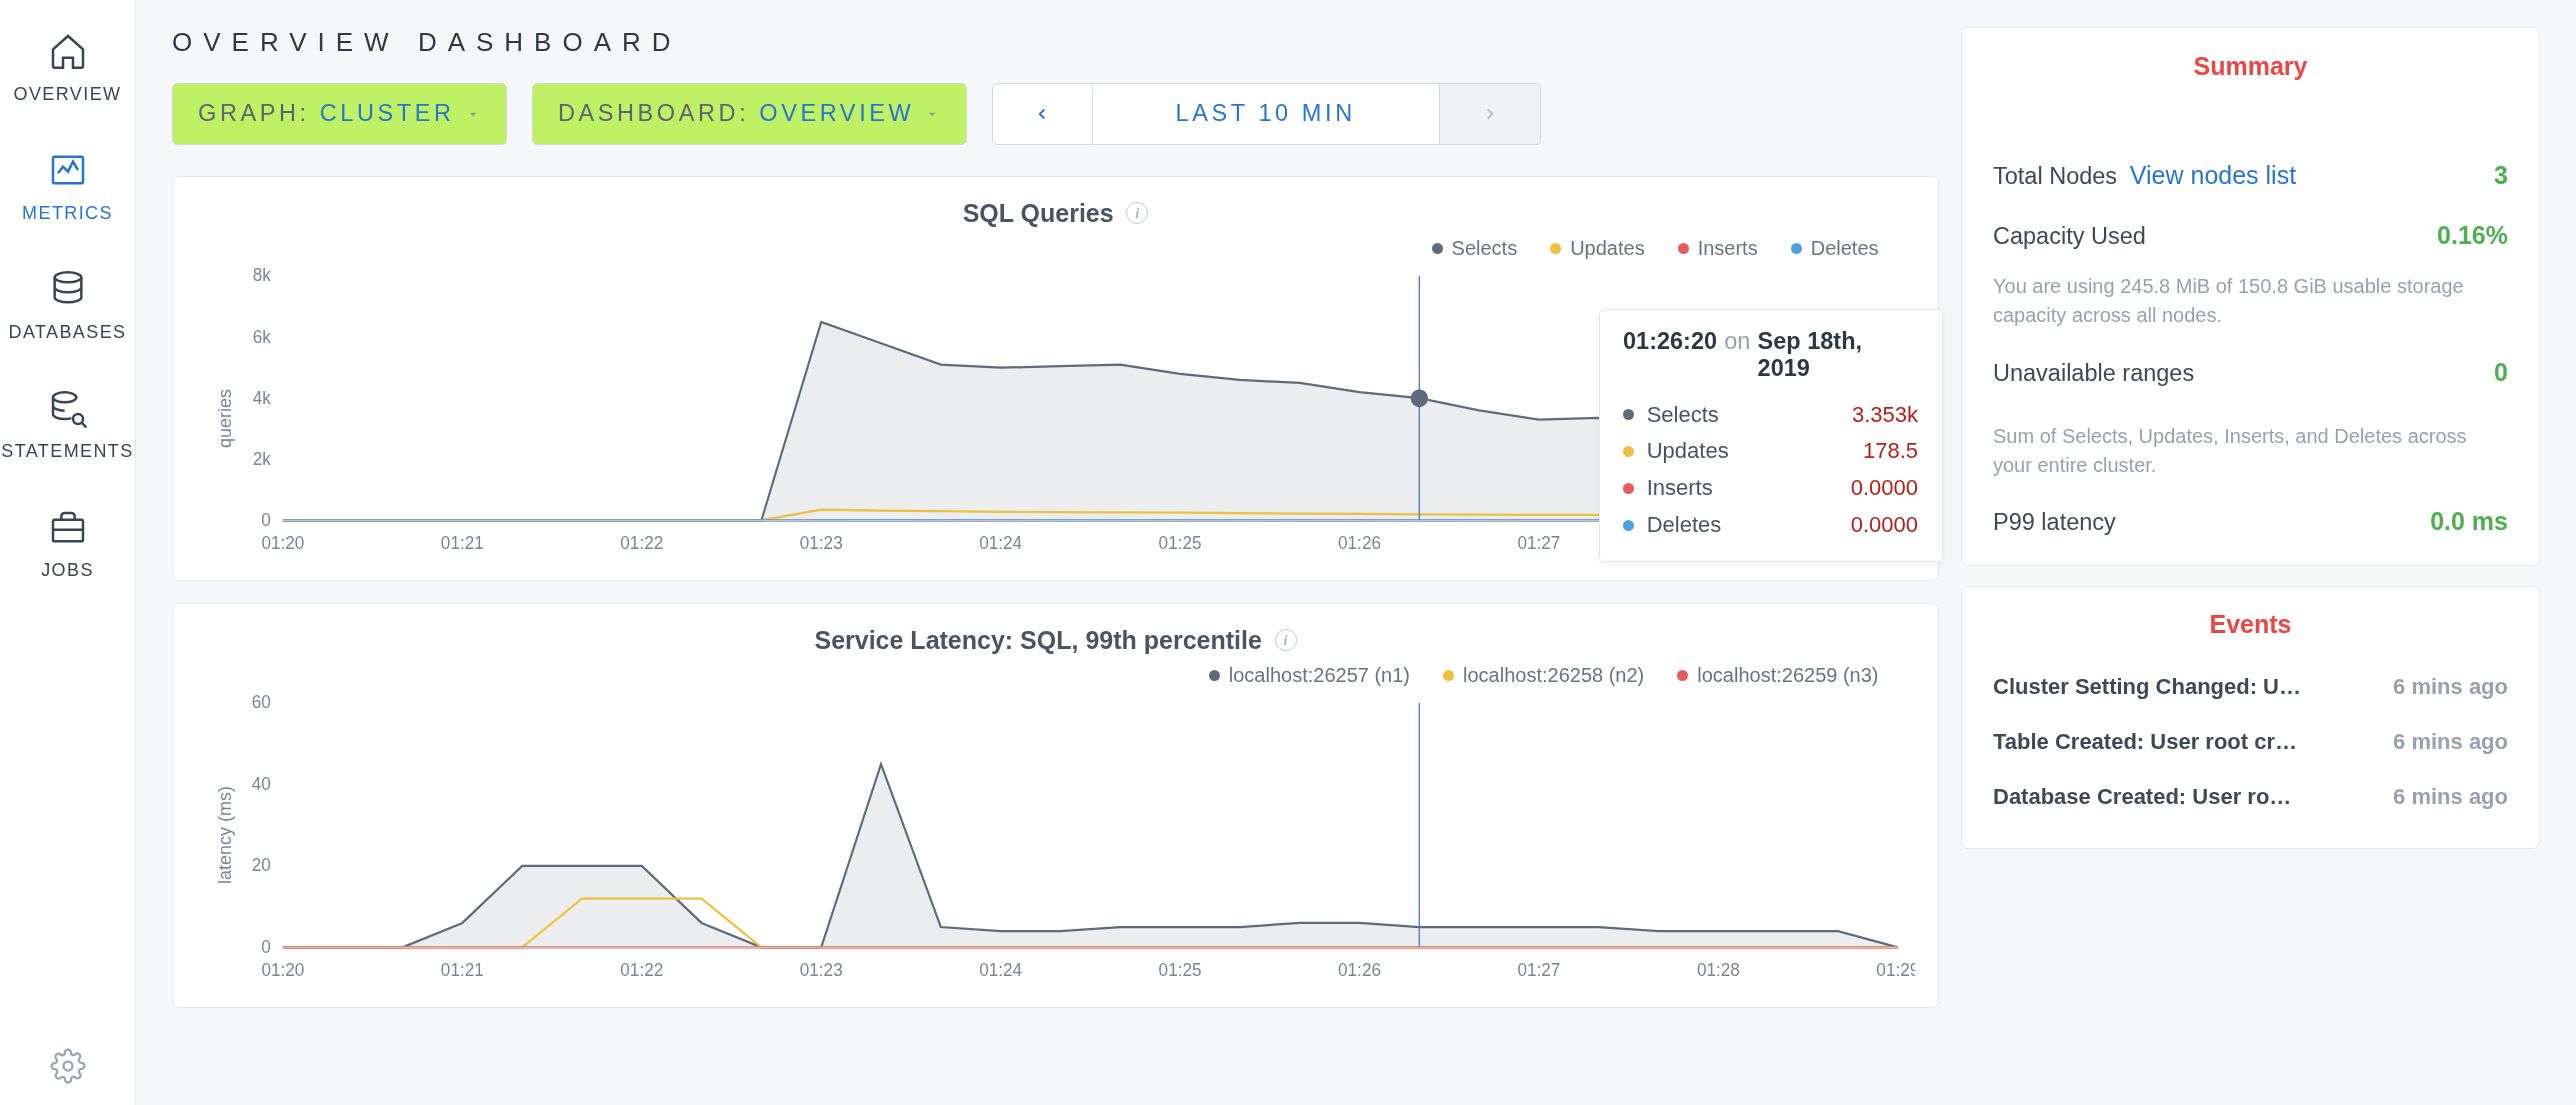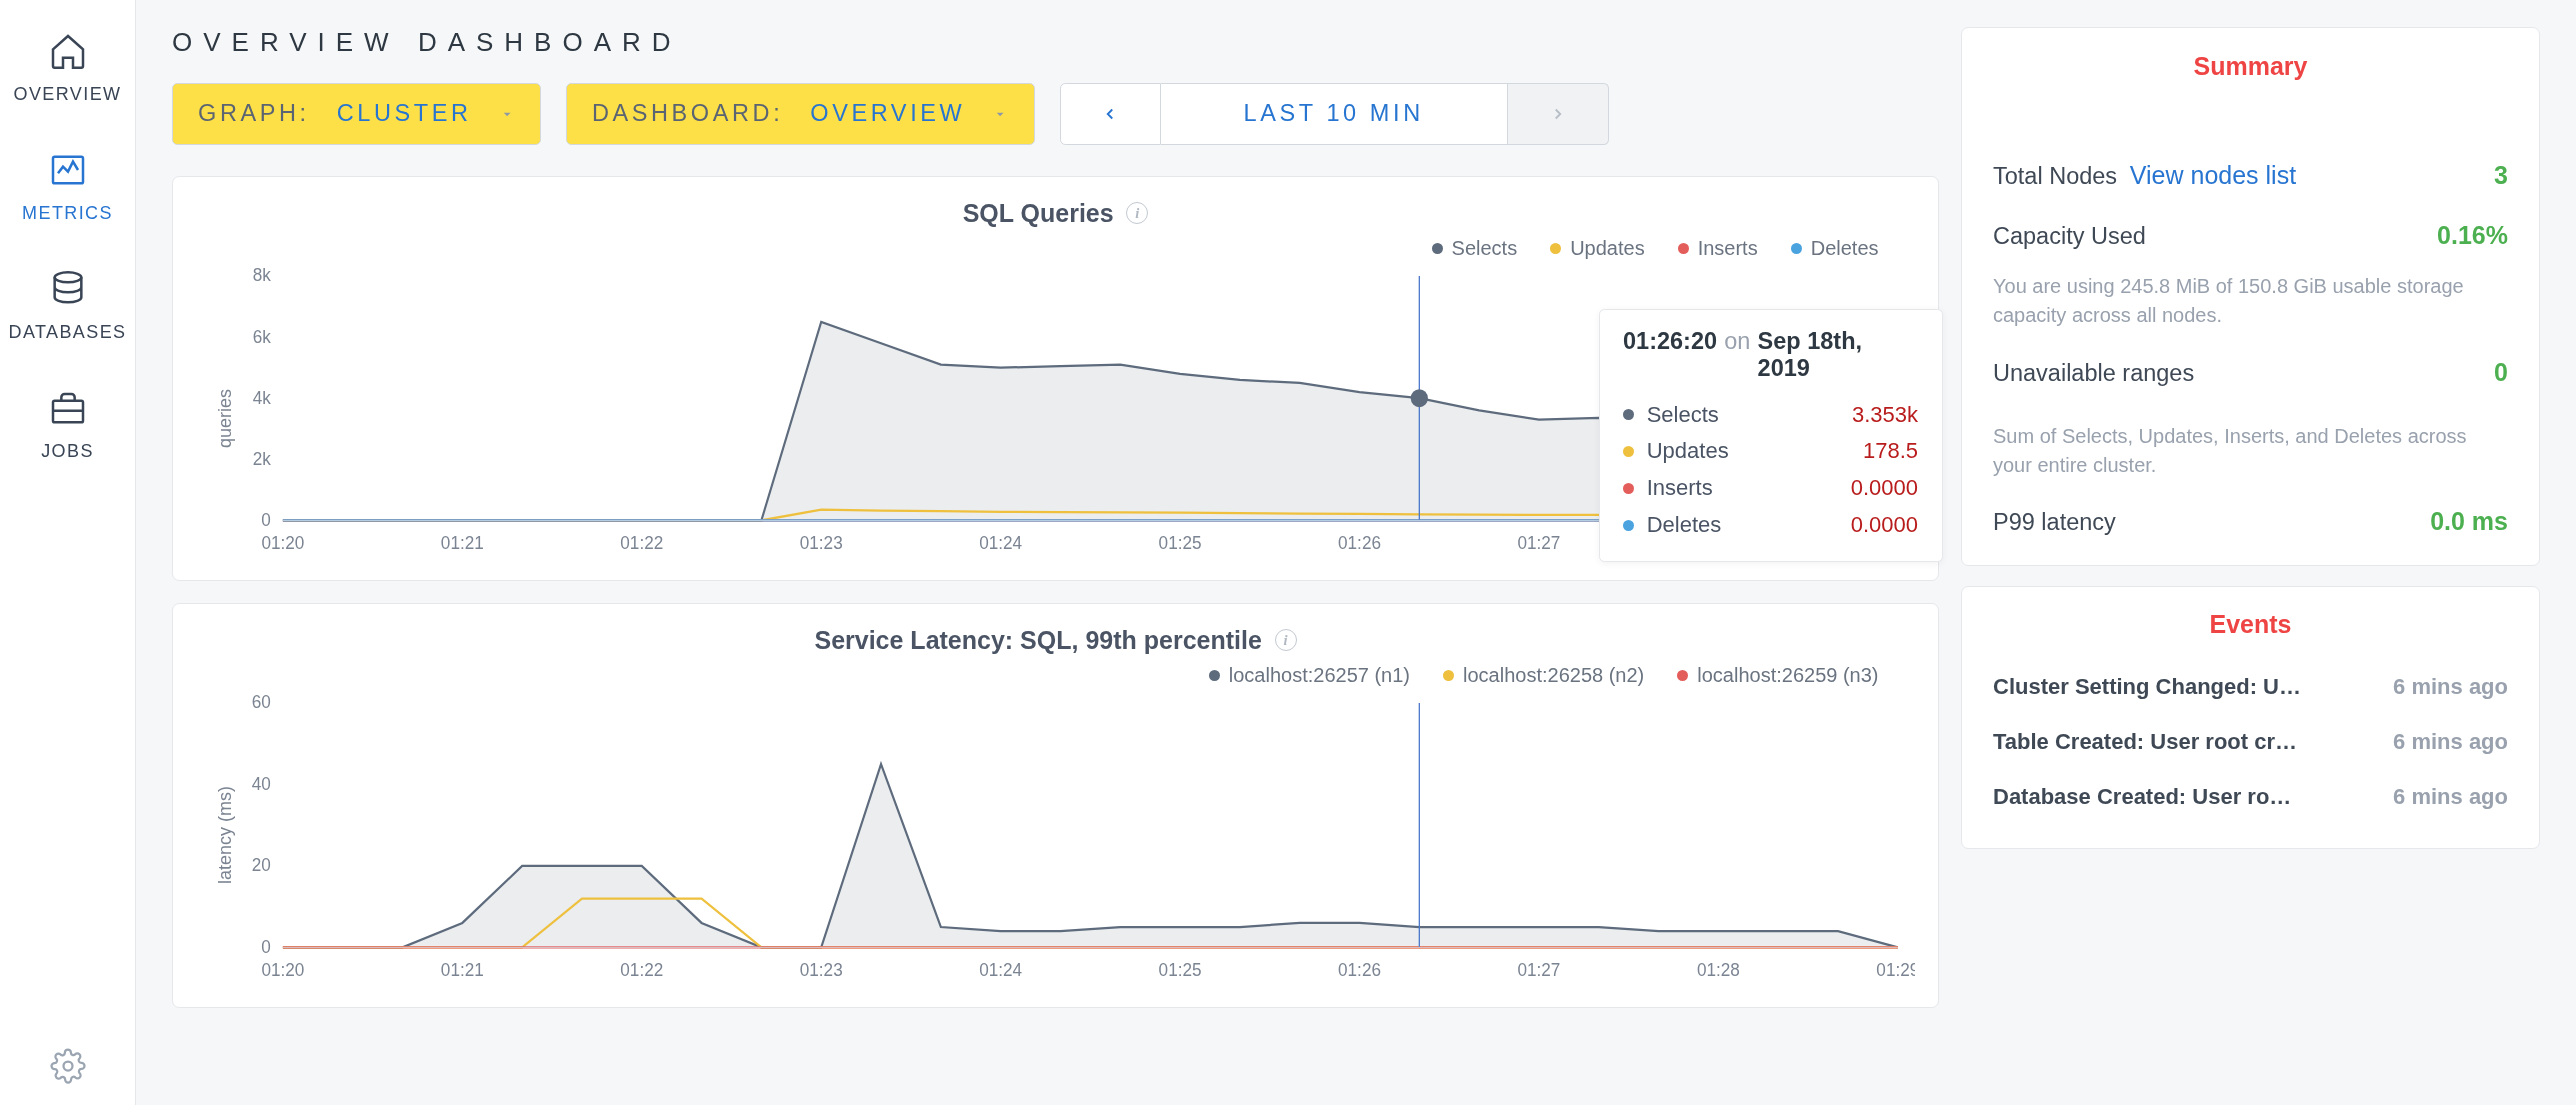--- a/index.html
+++ b/index.html
@@ -9,21 +9,21 @@
 .sidebar-item { display: flex; flex-direction: column; align-items: center; padding: 22px 0 23.5px; cursor: pointer; width: 100%; font-size: 18px; letter-spacing: 1.4px; color: #394455; }
 .sidebar-item.active { color: #2775d1; }
 .sidebar-item .label { margin-top: 12.7px; }
 .sidebar-item svg { width: 40px; height: 40px; }
 .sidebar-bottom { margin-top: auto; padding-bottom: 18px; }
 .sidebar-bottom .gear { width: 36px; height: 36px; color: #9aa5b1; }
 .main { flex: 1; padding: 27px 36px 0 36px; display: flex; gap: 22px; }
 .content { flex: 1; min-width: 0; }
 .page-title { font-size: 26px; font-weight: 400; letter-spacing: 11px; color: #2e3842; margin-bottom: 25px; }
 .toolbar { display: flex; gap: 25px; margin-bottom: 31px; }
-.dropdown { border: 0.9px solid #d2d8de; background: #fde047; border-radius: 5.4px; padding: 16.3px 25px; display: flex; align-items: center; gap: 27px; cursor: pointer; font-size: 23.5px; letter-spacing: 3.6px; }
+.dropdown { border: 0.9px solid #d2d8de; background: #bef264; border-radius: 5.4px; padding: 16.3px 25px; display: flex; align-items: center; gap: 10px; cursor: pointer; font-size: 23.5px; letter-spacing: 3.6px; }
 .dropdown .pre { color: #5b6472; }
 .dropdown .val { color: #2775d1; }
 .chev { width: 16.3px; height: 16.3px; color: #8e99a6; }
 .time-group { display: flex; }
 .time-btn { border: 0.9px solid #d2d8de; background: #fff; display: flex; align-items: center; justify-content: center; cursor: pointer; }
 .time-btn.left { width: 101px; border-radius: 5.4px 0 0 5.4px; }
 .time-btn.mid { width: 347px; border-left: none; font-size: 23.5px; letter-spacing: 3.6px; color: #2775d1; }
 .time-btn.right { width: 101px; border-left: none; border-radius: 0 5.4px 5.4px 0; background: #f1f2f4; color: #b7bec6; cursor: not-allowed; }
 .arrow { width: 18px; height: 18px; }
 .panel { background: #fff; border: 0.9px solid #e5e7eb; border-radius: 7.2px; margin-bottom: 22px; padding: 22px 23.5px 18px; position: relative; }
@@ -71,20 +71,29 @@
           <path d="M6 14l3-4 3 3 3-6 3 5"></path>
         </svg>
       <span class="label">METRICS</span>
     </div>
     <div class="sidebar-item">
       <svg viewBox="0 0 24 24" fill="none" stroke="currentColor" stroke-width="1.5">
           <ellipse cx="12" cy="5" rx="8" ry="3"></ellipse>
           <path d="M4 5v6c0 1.66 3.58 3 8 3s8-1.34 8-3V5M4 11v6c0 1.66 3.58 3 8 3s8-1.34 8-3v-6"></path>
         </svg>
       <span class="label">DATABASES</span>
+    </div>
+    <div class="sidebar-item">
+      <svg viewBox="0 0 24 24" fill="none" stroke="currentColor" stroke-width="1.5">
+          <ellipse cx="10" cy="5" rx="7" ry="3"></ellipse>
+          <path d="M3 5v10c0 1.66 3.13 3 7 3 1.5 0 2.9-.2 4-.55M3 10c0 1.66 3.13 3 7 3"></path>
+          <circle cx="18" cy="18" r="3"></circle>
+          <path d="M20.5 20.5L23 23"></path>
+        </svg>
+      <span class="label">STATEMENTS</span>
     </div>
     <div class="sidebar-item">
       <svg viewBox="0 0 24 24" fill="none" stroke="currentColor" stroke-width="1.5">
           <rect x="3" y="7" width="18" height="13" rx="1"></rect>
           <path d="M8 7V5a2 2 0 012-2h4a2 2 0 012 2v2M3 13h18"></path>
         </svg>
       <span class="label">JOBS</span>
     </div>
     <div class="sidebar-bottom">
       <svg class="gear" viewBox="0 0 24 24" fill="none" stroke="currentColor" stroke-width="1.5">

